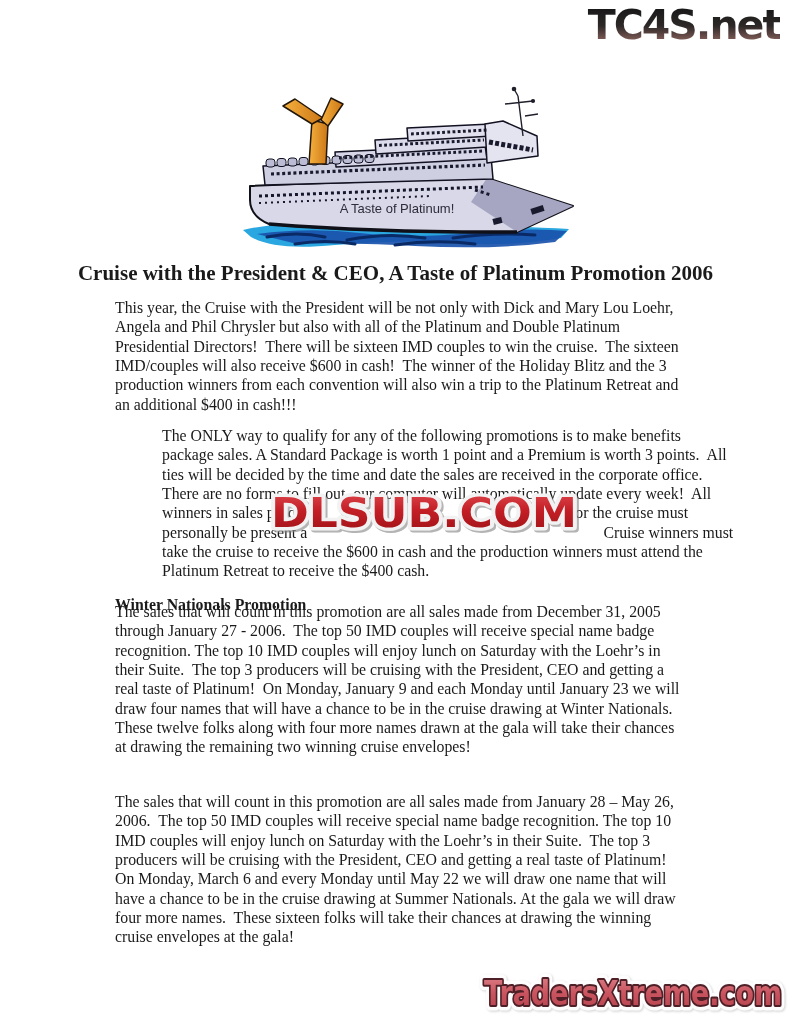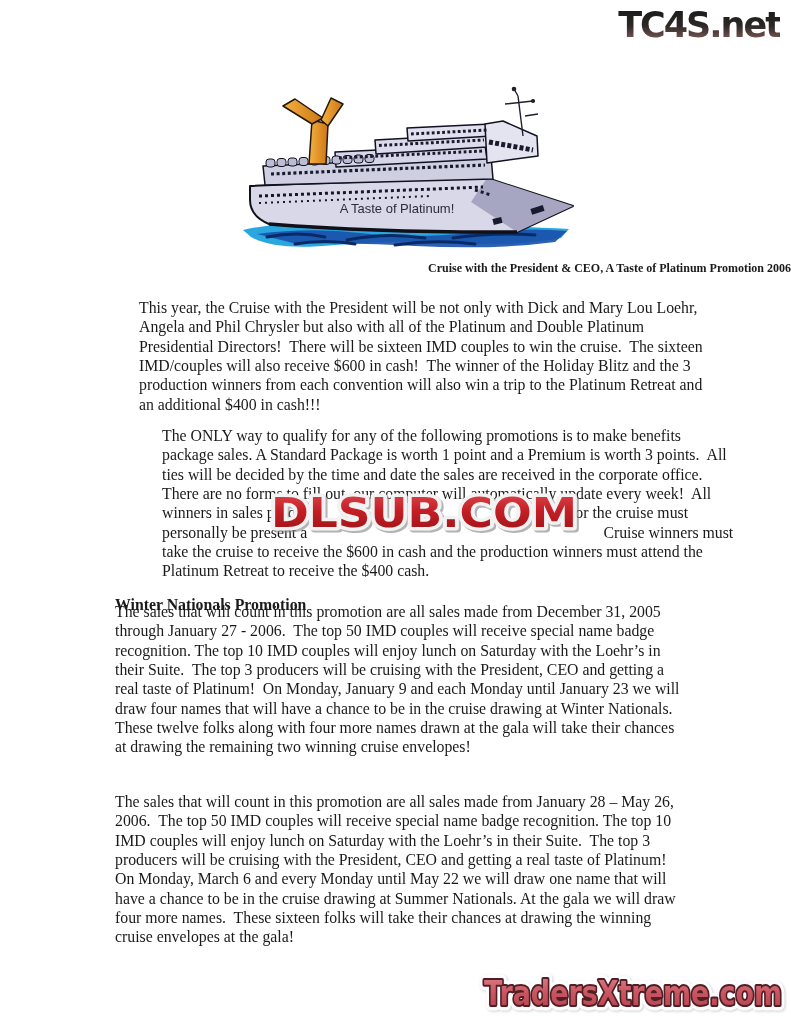--- a/index.html
+++ b/index.html
@@ -9,44 +9,44 @@
     background:#ffffff;
     font-family:"Liberation Serif",serif;
     color:#1a1a1a;
     overflow:hidden;
   }
   
   .tc4s{
     position:absolute;top:2px;left:580px;width:200px;
     text-align:right;
     font-family:"DejaVu Sans",sans-serif;
-    font-weight:bold;font-size:35px;line-height:46px;
+    font-weight:bold;font-size:41px;line-height:46px;
     letter-spacing:-2px;
     background:linear-gradient(180deg,#161616 8%,#2d2828 52%,#86605a 86%,#ad8b85 100%);
     -webkit-background-clip:text;background-clip:text;color:transparent;
     filter:blur(0.3px);
   }
   
   .ship{position:absolute;left:235px;top:84px;width:344px;height:170px;}
   
   .doc-title{
     position:absolute;top:261px;left:0;right:0;
-    text-align:right;font-weight:bold;font-size:12px;
+    text-align:center;font-weight:bold;font-size:21px;
   }
   
   .para{
     position:absolute;left:115px;width:620px;
     font-size:15.8px;line-height:19.35px;
     white-space:pre-wrap;
   }
   .para-heading{
     position:absolute;left:115px;width:620px;
     font-size:15.8px;line-height:19.35px;font-weight:bold;margin-top:12px;
   }
-  #p-intro{top:298px;margin-left:24px;}
+  #p-intro{top:298px;}
   #p-qualify{top:426px;margin-left:47px;}
   #h-winter{top:583px;}
   #p-winter{top:602px;}
   #h-summer{top:773px;}
   #p-summer{top:792px;}
   
   .watermark{
     position:absolute;left:250px;top:489px;width:318px;height:48px;
     filter:drop-shadow(2px 2px 0px rgba(130,130,130,0.6));
     margin-left:15px;

